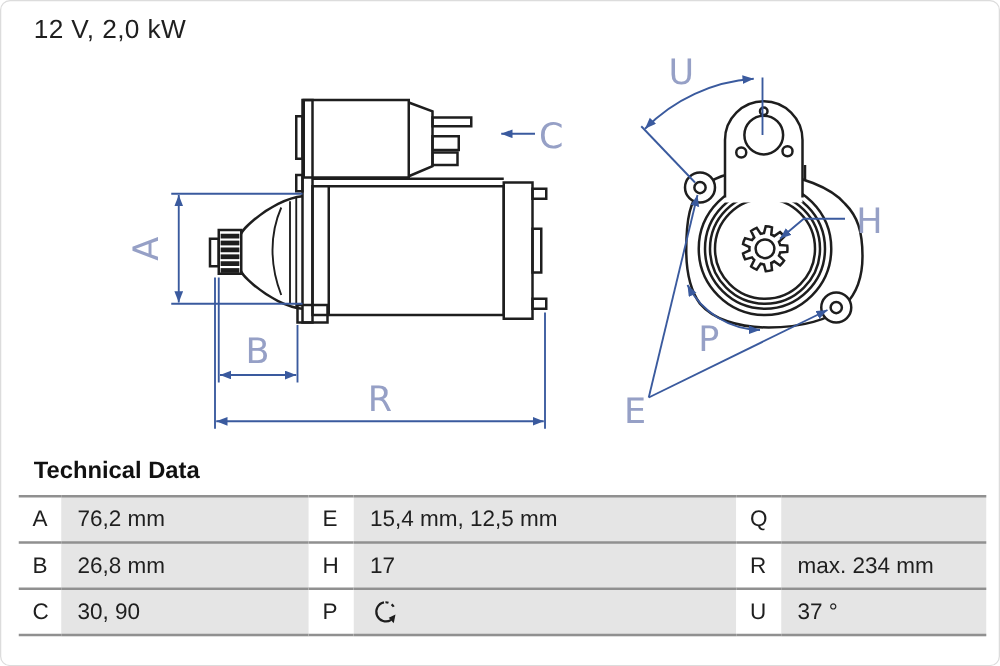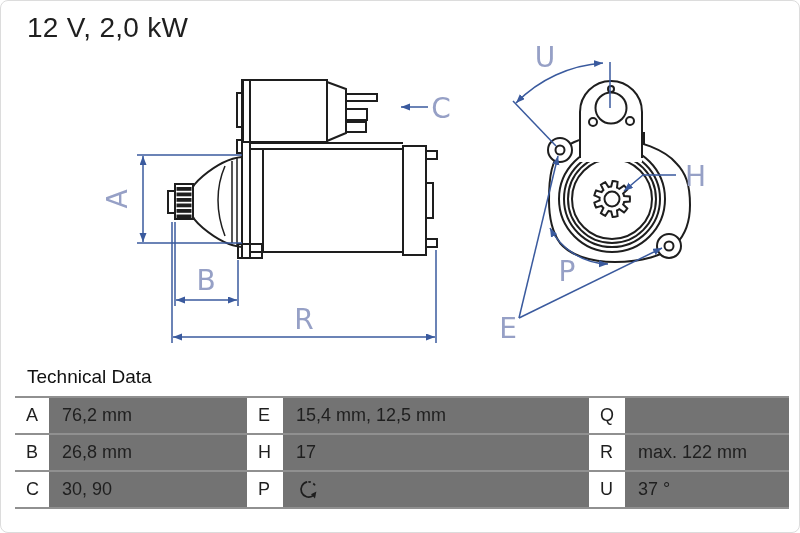--- a/index.html
+++ b/index.html
@@ -11,46 +11,46 @@
     position:relative;
     overflow:hidden;
   }
   .frame{
     position:absolute;inset:0;
     border:1px solid #dcdcdc;border-radius:8px;
     pointer-events:none;
   }
   .page-title{
     position:absolute;left:27px;top:12px;
-    font-size:28px;font-weight:400;color:#1f1f1f;
+    font-size:21px;font-weight:400;color:#1f1f1f;
     letter-spacing:0.3px;
   }
   .drawing{
     position:absolute;left:0;top:0;width:800px;height:360px;
   }
   .section-heading{
     position:absolute;left:27px;top:366px;
-    font-size:19px;font-weight:400;color:#111;
+    font-size:19px;font-weight:700;color:#111;
   }
   .spec-table{
     position:absolute;left:15px;top:396px;width:774px;
     display:grid;
     grid-template-columns:34px 198px 36px 306px 36px 164px;
   }
   .spec-row{display:contents;}
   .cell{
     height:35px;
     border-top:2px solid #909090;
     display:flex;align-items:center;
     font-size:18px;
     white-space:nowrap;
   }
   .spec-row.last .cell{border-bottom:2px solid #909090;}
   .cell.lbl{background:#ffffff;padding-left:11px;}
-  .cell.val{background:#737373;padding-left:13px;text-align:center;}
+  .cell.val{background:#e5e5e5;padding-left:13px;text-align:center;}
   .rot-icon{display:inline-block;margin-left:2px;}
   svg text.dim-label{
     font-family:"DejaVu Sans", sans-serif;
     font-size:28px;
     fill:#96a0c6;
   }
 </style>
 </head>
 <body>
 
@@ -177,21 +177,21 @@
     <div class="cell lbl">Q</div>
     <div class="cell val"></div>
   </div>
 
   <div class="spec-row">
     <div class="cell lbl">B</div>
     <div class="cell val">26,8 mm</div>
     <div class="cell lbl">H</div>
     <div class="cell val">17</div>
     <div class="cell lbl">R</div>
-    <div class="cell val">max. 122 mm</div>
+    <div class="cell val">max. 234 mm</div>
   </div>
 
   <div class="spec-row last">
     <div class="cell lbl">C</div>
     <div class="cell val">30, 90</div>
     <div class="cell lbl">P</div>
     <div class="cell val">
       <span></span>
       <svg class="rot-icon" viewBox="0 0 24 24" width="23" height="23">
         <path d="M9.6,4.1 A8,8 0 1 0 15.6,18.6" fill="none" stroke="#1e1e1e" stroke-width="1.8"></path>

